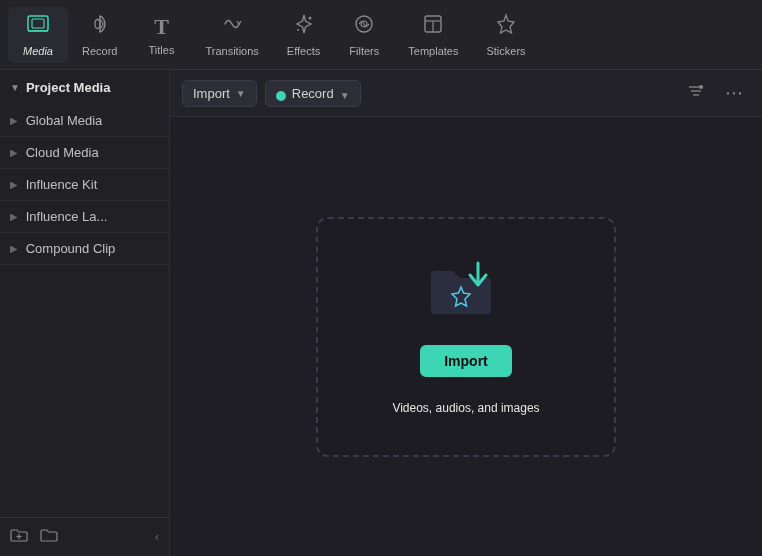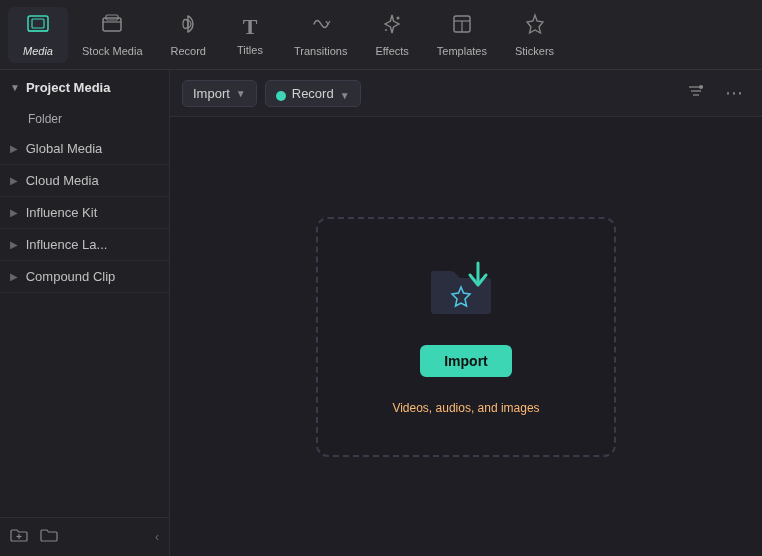--- a/index.html
+++ b/index.html
@@ -189,51 +189,41 @@
       color: #111;
       border: none;
       border-radius: 6px;
       padding: 8px 24px;
       font-size: 14px;
       font-weight: 600;
       cursor: pointer;
     }
     .drop-hint {
       font-size: 12px;
-      color: #fdba74;
+      color: #e5e5e5;
       margin-top: 8px;
     }
   </style>
 </head>
 <body>
 
 <div class="toolbar">
   <div class="toolbar-item active">
     <span class="icon">
       <svg width="24" height="22" viewBox="0 0 24 22" fill="none">
         <rect x="2" y="3" width="20" height="15" rx="2" fill="none" stroke="#3dd6b5" stroke-width="1.5"></rect>
         <rect x="6" y="6" width="12" height="9" rx="1" fill="none" stroke="#3dd6b5" stroke-width="1.2"></rect>
         <line x1="2" y1="18" x2="22" y2="18" stroke="#3dd6b5" stroke-width="1.2"></line>
       </svg>
     </span>
     <span class="label">Media</span>
   </div>
   <div class="toolbar-item">
     <span class="icon">
       <svg width="22" height="22" viewBox="0 0 22 22" fill="none">
-        <rect x="2" y="5" width="18" height="13" rx="2" fill="none" stroke="#888" stroke-width="1.5"></rect>
-        <path d="M2 9h18" stroke="#888" stroke-width="1.2"></path>
-        <rect x="5" y="2" width="12" height="5" rx="1.5" fill="none" stroke="#888" stroke-width="1.2"></rect>
-      </svg>
-    </span>
-    <span class="label">Stock Media</span>
-  </div>
-  <div class="toolbar-item">
-    <span class="icon">
-      <svg width="22" height="22" viewBox="0 0 22 22" fill="none">
         <path d="M11 3 C11 3 16 5 16 11 C16 17 11 19 11 19" stroke="#888" stroke-width="1.5" stroke-linecap="round" fill="none"></path>
         <path d="M11 7 C11 7 14 8.5 14 11 C14 13.5 11 15 11 15" stroke="#888" stroke-width="1.2" stroke-linecap="round" fill="none"></path>
         <line x1="11" y1="3" x2="11" y2="19" stroke="#888" stroke-width="1.5"></line>
         <ellipse cx="8.5" cy="11" rx="2.5" ry="4.5" fill="none" stroke="#888" stroke-width="1.3"></ellipse>
       </svg>
     </span>
     <span class="label">Record</span>
   </div>
   <div class="toolbar-item">
     <span class="icon" style="font-size:22px;color:#888;font-weight:700;font-family:serif;">T</span>
@@ -254,20 +244,30 @@
         <path d="M11 2 L12.5 8 L18 11 L12.5 14 L11 20 L9.5 14 L4 11 L9.5 8 Z" fill="none" stroke="#888" stroke-width="1.4"></path>
         <circle cx="17" cy="5" r="1.5" fill="#888"></circle>
         <circle cx="5" cy="17" r="1" fill="#888"></circle>
       </svg>
     </span>
     <span class="label">Effects</span>
   </div>
   <div class="toolbar-item">
     <span class="icon">
       <svg width="22" height="22" viewBox="0 0 22 22" fill="none">
+        <circle cx="11" cy="11" r="8" fill="none" stroke="#888" stroke-width="1.4"></circle>
+        <path d="M6 11 Q9 6 11 11 Q13 16 16 11" stroke="#888" stroke-width="1.2" fill="none"></path>
+        <circle cx="11" cy="11" r="3" fill="none" stroke="#888" stroke-width="1.2"></circle>
+      </svg>
+    </span>
+    <span class="label">Filters</span>
+  </div>
+  <div class="toolbar-item">
+    <span class="icon">
+      <svg width="22" height="22" viewBox="0 0 22 22" fill="none">
         <rect x="3" y="3" width="16" height="16" rx="2" fill="none" stroke="#888" stroke-width="1.4"></rect>
         <line x1="3" y1="8" x2="19" y2="8" stroke="#888" stroke-width="1.2"></line>
         <line x1="11" y1="8" x2="11" y2="19" stroke="#888" stroke-width="1.2"></line>
       </svg>
     </span>
     <span class="label">Templates</span>
   </div>
   <div class="toolbar-item">
     <span class="icon">
       <svg width="22" height="22" viewBox="0 0 22 22" fill="none">
@@ -277,23 +277,20 @@
     <span class="label">Stickers</span>
   </div>
 </div>
 
 <div class="main-layout">
 
   <div class="sidebar">
     <div class="sidebar-header">
       <span class="arrow">▼</span>
       <span>Project Media</span>
-    </div>
-    <div class="sidebar-folder">
-      <span>Folder</span>
     </div>
     <div class="sidebar-item">
       <span class="si-arrow">▶</span>
       <span>Global Media</span>
     </div>
     <div class="sidebar-item">
       <span class="si-arrow">▶</span>
       <span>Cloud Media</span>
     </div>
     <div class="sidebar-item">

